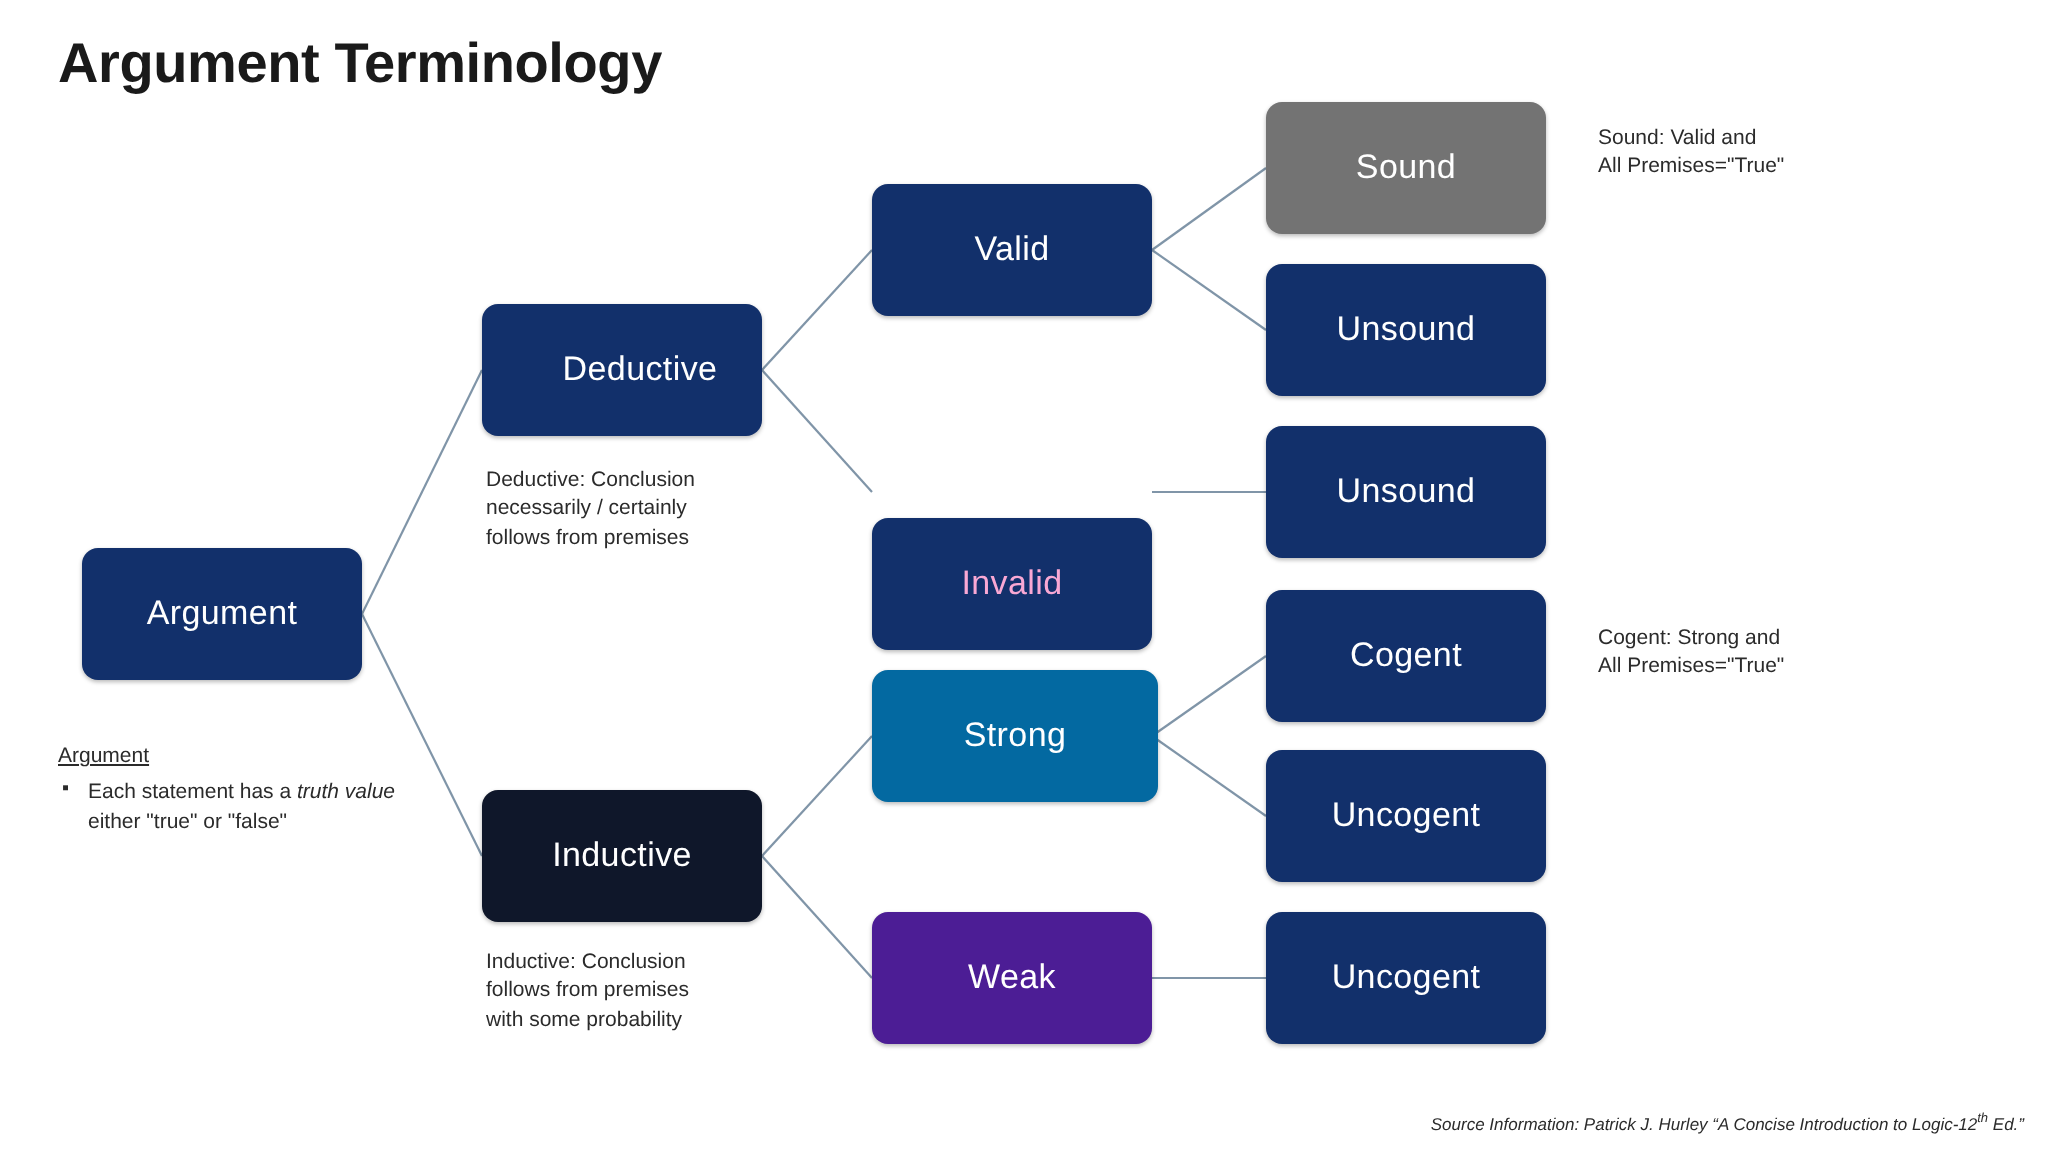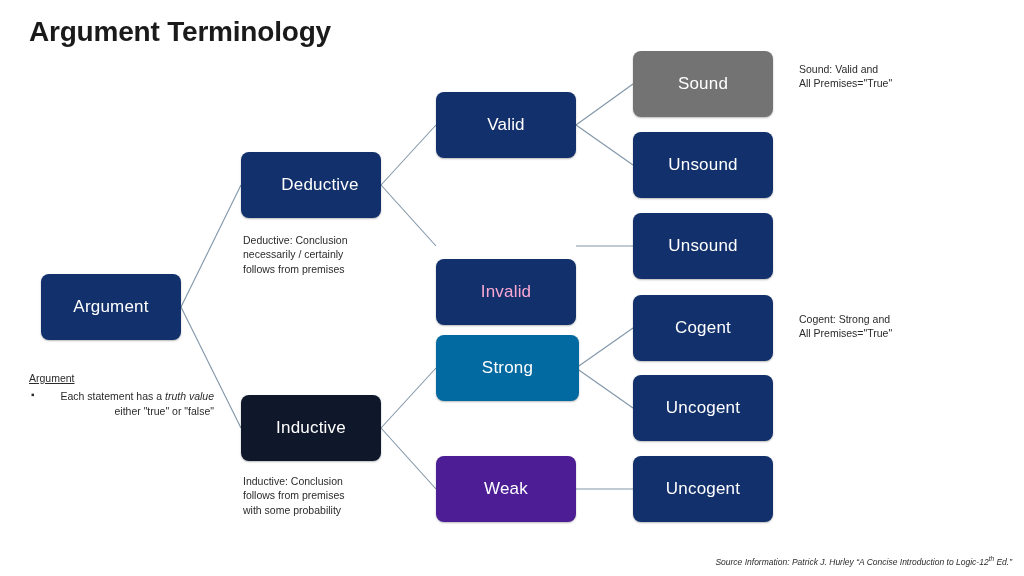--- a/index.html
+++ b/index.html
@@ -77,21 +77,21 @@
   .bullets ul {
     list-style: none;
     margin: 0;
     padding: 0;
   }
   .bullets li {
     position: relative;
     padding-left: 15px;
     margin-bottom: 11px;
   }
-  .bullets li:last-child { margin-bottom: 0; text-align: right; }
+  .bullets li:last-child { margin-bottom: 0; }
   .bullets li::before {
     content: "\25AA";
     position: absolute;
     left: 2px;
     top: -1px;
     font-size: 10px;
     color: #2b2b2b;
   }
   .bullets li em { font-style: italic; }
   #source-note {

